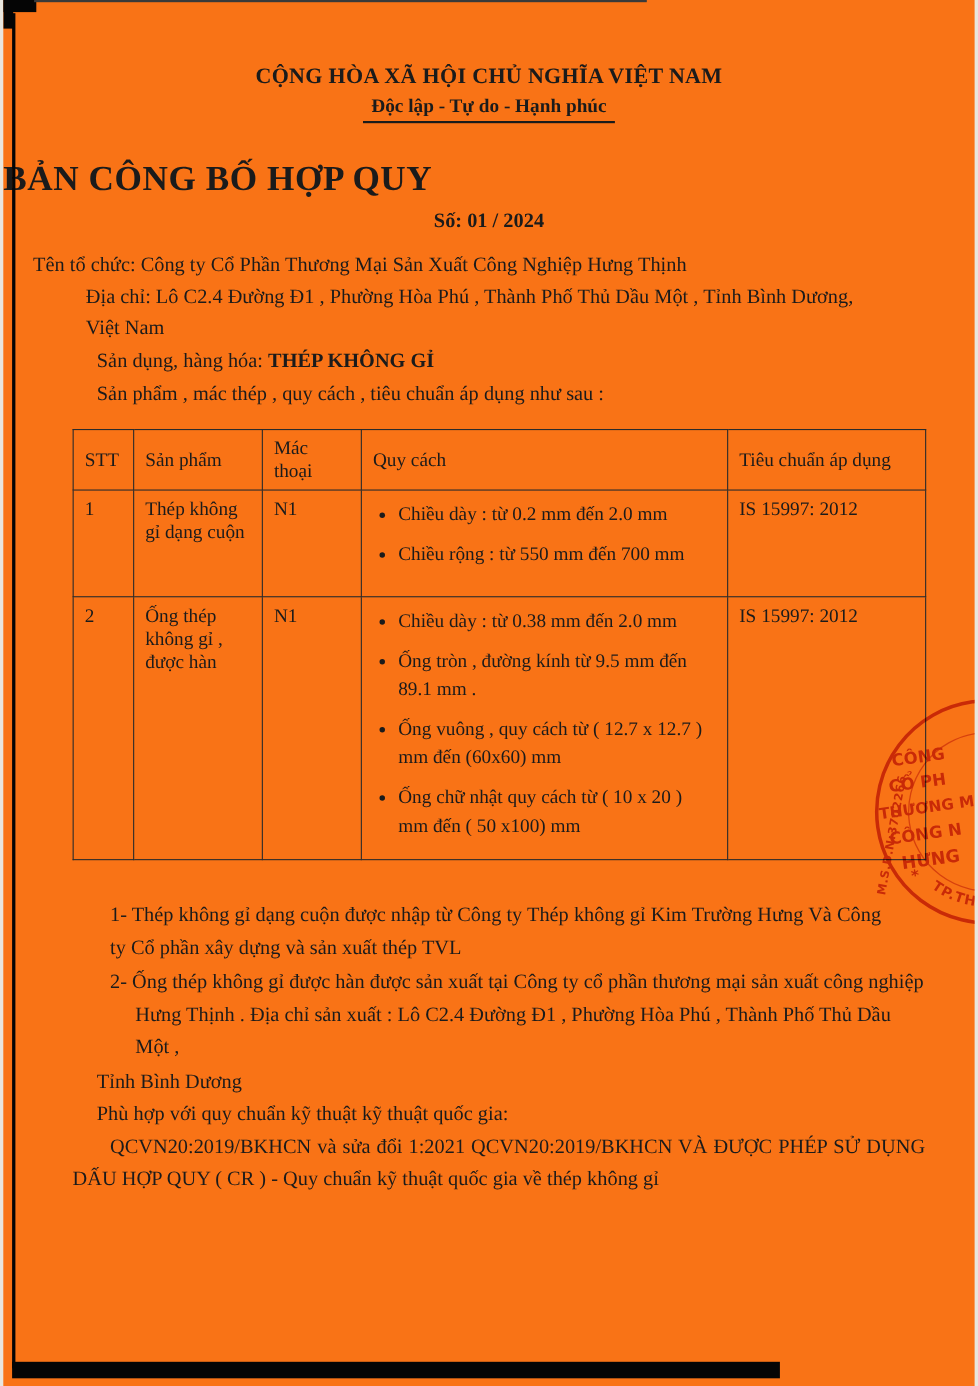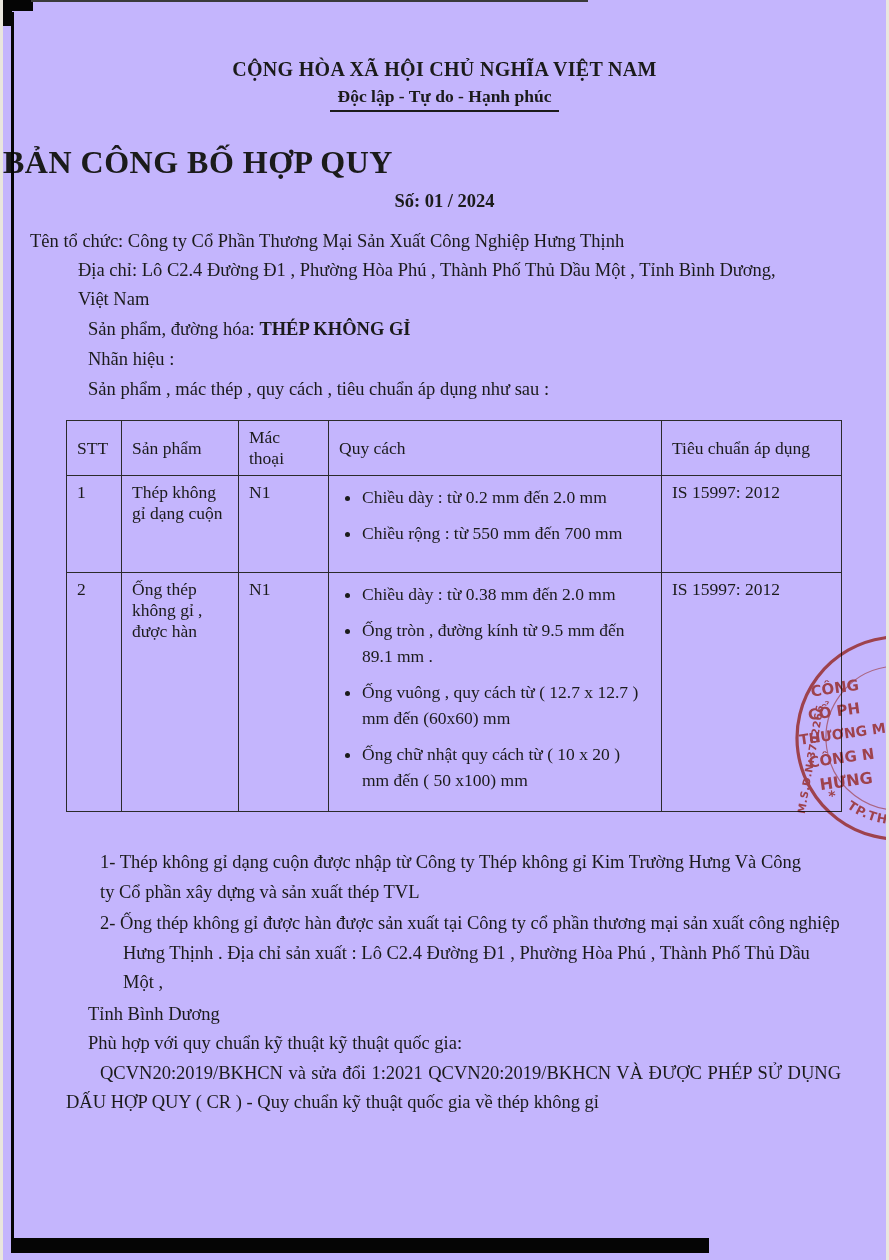--- a/index.html
+++ b/index.html
@@ -1,20 +1,20 @@
 <!DOCTYPE html>
 <html><head>
 <meta charset="utf-8">
 <style>
   html,body { margin:0; padding:0; background:#e9e6de; }
   .page {
     position:relative;
     width:883px; height:1260px;
     margin:0 auto;
-    background:#c4b5fd;
+    background:#f97316;
     overflow:hidden;
     font-family:"Liberation Serif","DejaVu Serif",serif;
     color:#1b1b1b;
     font-size:18.5px;
   }
   
   .scan-left   { position:absolute; left:8px;  top:12px;   width:3px;  height:1232px; background:#050505; }
   .scan-bottom { position:absolute; left:8px;  top:1238px; width:698px; height:15px;  background:#050505; }
   .scan-corner1{ position:absolute; left:0;    top:0;      width:30px; height:11px;   background:#050505; }
   .scan-corner2{ position:absolute; left:0;    top:0;      width:9px;  height:26px;   background:#050505; }
@@ -82,23 +82,22 @@
   <p class="nat1">CỘNG HÒA XÃ HỘI CHỦ NGHĨA VIỆT NAM</p>
   <div class="nat2wrap">
     <span class="nat2">Độc lập - Tự do - Hạnh phúc</span>
   </div>
 
   <p class="title">BẢN CÔNG BỐ HỢP QUY</p>
   <p class="docnum">Số: 01 / 2024</p>
 
   <p class="b1 first">Tên tổ chức: Công ty Cổ Phần Thương Mại Sản Xuất Công Nghiệp Hưng Thịnh</p>
   <p class="b1">Địa chỉ: Lô C2.4 Đường Đ1 , Phường Hòa Phú , Thành Phố Thủ Dầu Một , Tỉnh Bình Dương, Việt Nam</p>
-  <p class="b2"><span>Sản phẩm, đường hóa:</span>
+  <p class="b2"><span>Sản dụng, hàng hóa:</span>
     <b>THÉP KHÔNG GỈ</b></p>
-  <p class="b2">Nhãn hiệu :</p>
   <p class="b2">Sản phẩm , mác thép , quy cách , tiêu chuẩn áp dụng như sau :</p>
 
   <table class="doc">
     <colgroup>
       <col style="width:55px">
         <col style="width:117px">
         <col style="width:90px">
         <col style="width:333px">
         <col style="width:180px">
     </colgroup>

